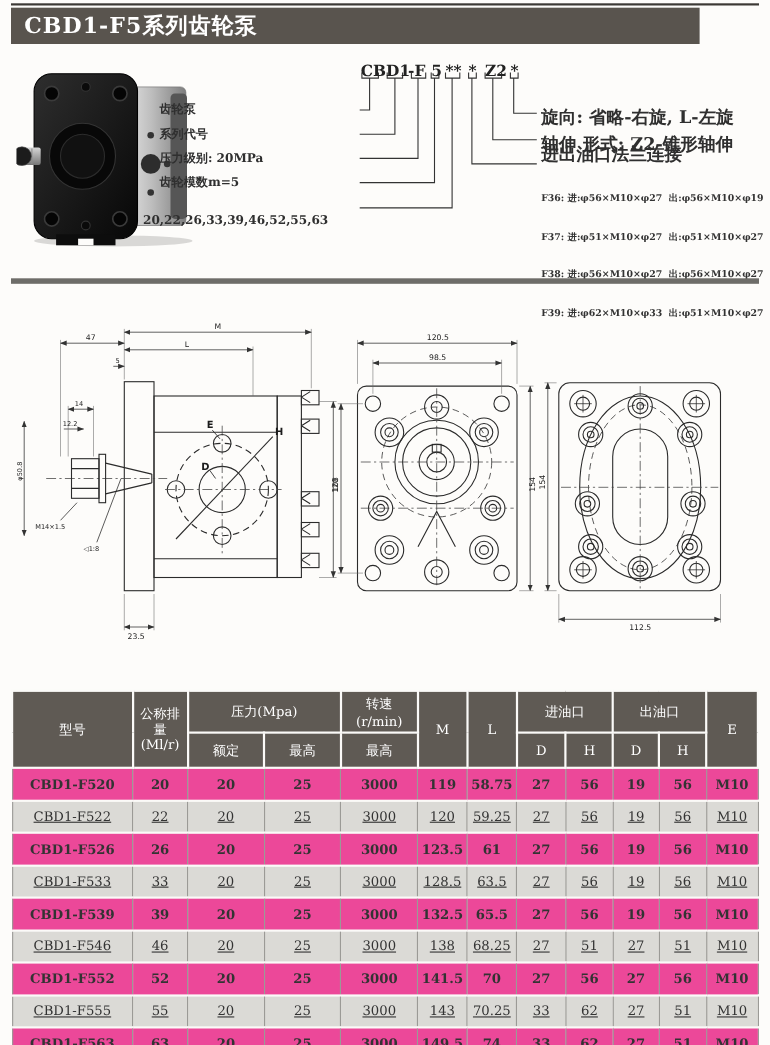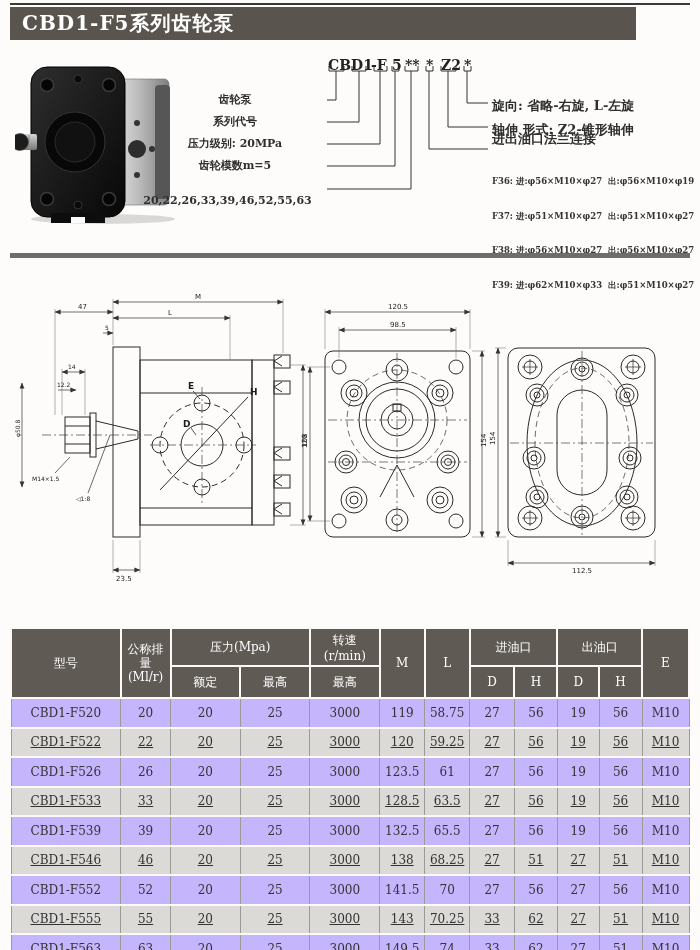--- a/index.html
+++ b/index.html
@@ -6,40 +6,40 @@
   .page{position:relative;width:700px;height:950px;background:#fdfcfa;overflow:hidden;
         font-family:"DejaVu Serif","Liberation Serif",serif;}
   .abs{position:absolute;}
   .toprule{left:10px;top:3px;width:680px;height:2px;background:#3c3935;}
   .titlebar{left:10px;top:7px;width:626px;height:33px;background:#59544e;color:#fff;
             font-size:20px;font-weight:bold;line-height:33px;padding-left:12px;box-sizing:border-box;
             letter-spacing:1px;}
   .sepbar{left:10px;top:253px;width:680px;height:5px;background:#6e6d69;}
   .tok{position:absolute;top:57px;font-size:14px;font-weight:bold;color:#222;
        font-family:"DejaVu Serif",serif;}
-  .lbl-l{position:absolute;left:145px;width:180px;text-align:center;font-size:11px;font-weight:bold;
+  .lbl-l{position:absolute;left:145px;width:180px;text-align:left;font-size:11px;font-weight:bold;
          color:#2f2f2f;white-space:nowrap;}
-  .lbl-r{position:absolute;left:492px;font-size:13px;font-weight:bold;color:#2f2f2f;white-space:pre;}
+  .lbl-r{position:absolute;left:492px;font-size:16px;font-weight:bold;color:#2f2f2f;white-space:pre;}
   .flines{position:absolute;left:492px;top:153px;font-size:8.5px;font-weight:bold;color:#333;
           line-height:11.5px;white-space:pre;font-family:"DejaVu Serif",serif;}
   svg text{font-family:"DejaVu Sans","Liberation Sans",sans-serif;fill:#1c1c1c;}
   .dimtx{font-size:7px;}
   .dimtx2{font-size:6px;}
   .ltx{font-size:9px;font-weight:bold;}
   table.spec{position:absolute;left:10px;top:627px;width:680px;border-collapse:collapse;
              border:1px solid #b0afab;font-family:"DejaVu Serif","Liberation Serif",serif;}
   table.spec th{background:#5f5a54;color:#fff;font-size:12px;font-weight:normal;
                 border:2px solid #fbfaf8;text-align:center;}
   table.spec thead tr:first-child th{height:34px;}
   table.spec thead tr:last-child th{height:28px;}
   table.spec th.two{white-space:pre-line;line-height:14px;}
   table.spec td{font-size:12px;color:#333;text-align:center;height:25.5px;
                 border-left:1px solid #9b9a96;border-right:1px solid #9b9a96;
                 border-top:2px solid #fbfaf8;border-bottom:2px solid #fbfaf8;}
-  table.spec tr.light td{background:#c4b5fd;}
+  table.spec tr.light td{background:#ec4899;font-weight:bold;}
   table.spec tr.dark td{background:#dbdad6;text-decoration:underline;}
 </style>
 </head>
 <body>
 
 <div class="page">
 
   <div class="abs toprule"></div>
   <div class="abs titlebar">CBD1-F5系列齿轮泵</div>
 

